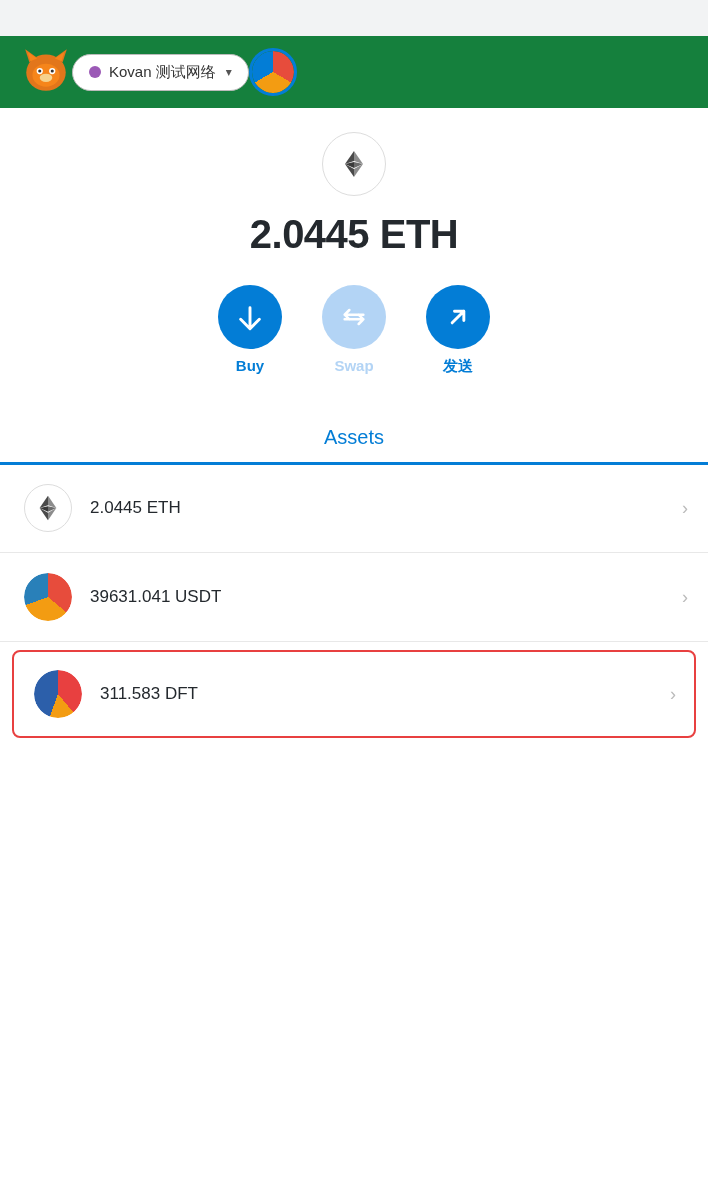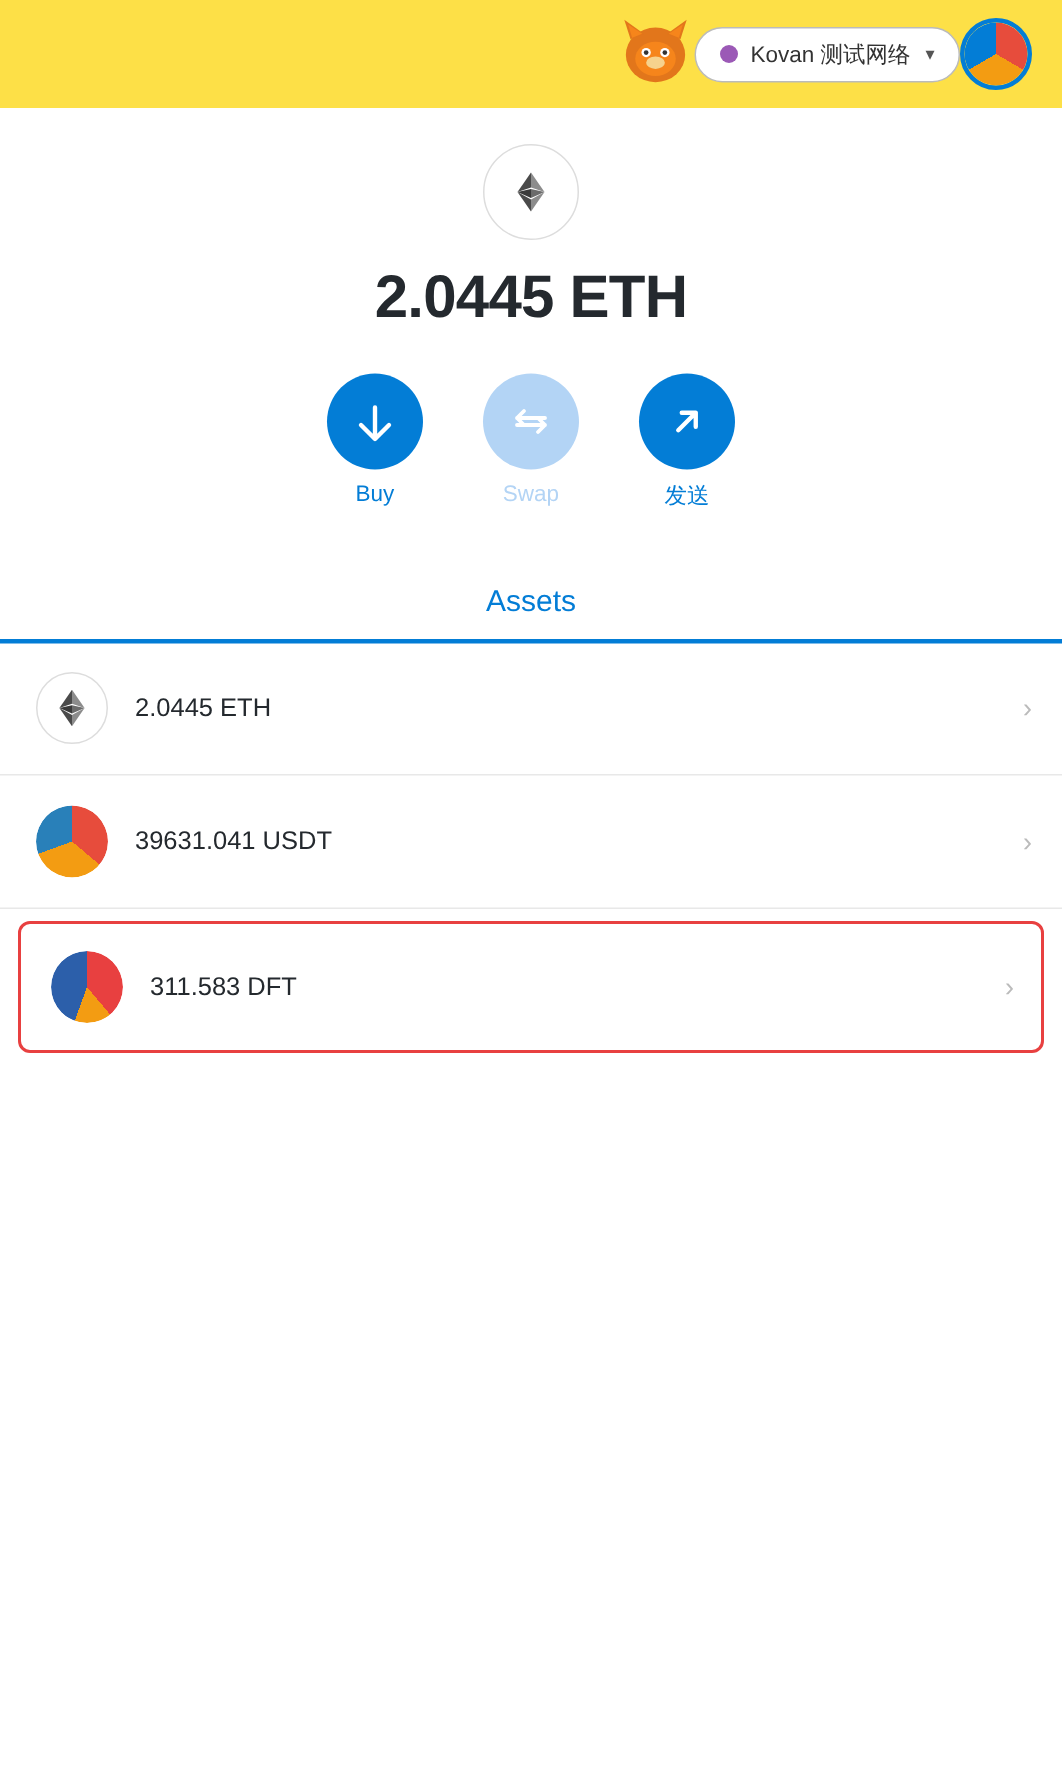--- a/index.html
+++ b/index.html
@@ -7,26 +7,27 @@
       width: 708px;
       min-height: 1192px;
       font-family: -apple-system, BlinkMacSystemFont, 'Segoe UI', sans-serif;
       background: #f2f3f4;
       display: flex;
       flex-direction: column;
     }
 
     
     .header {
-      background: #fde047;
-      display: flex;
-      align-items: center;
-      justify-content: flex-end;
+      background: #15803d;
+      display: flex;
+      align-items: center;
+      justify-content: flex-start;
       padding: 12px 20px;
       height: 72px;
+      margin-top: 36px;
     }
     .header-logo {
       width: 52px;
       height: 52px;
     }
     .network-pill {
       display: flex;
       align-items: center;
       gap: 8px;
       border: 1.5px solid #bbb;
@@ -100,20 +101,21 @@
       color: #24292e;
       margin-bottom: 28px;
       letter-spacing: -0.5px;
     }
 
     
     .action-buttons {
       display: flex;
       gap: 40px;
       margin-bottom: 36px;
+      font-weight: bold;
     }
     .action-item {
       display: flex;
       flex-direction: column;
       align-items: center;
       gap: 8px;
     }
     .action-btn {
       width: 64px;
       height: 64px;

